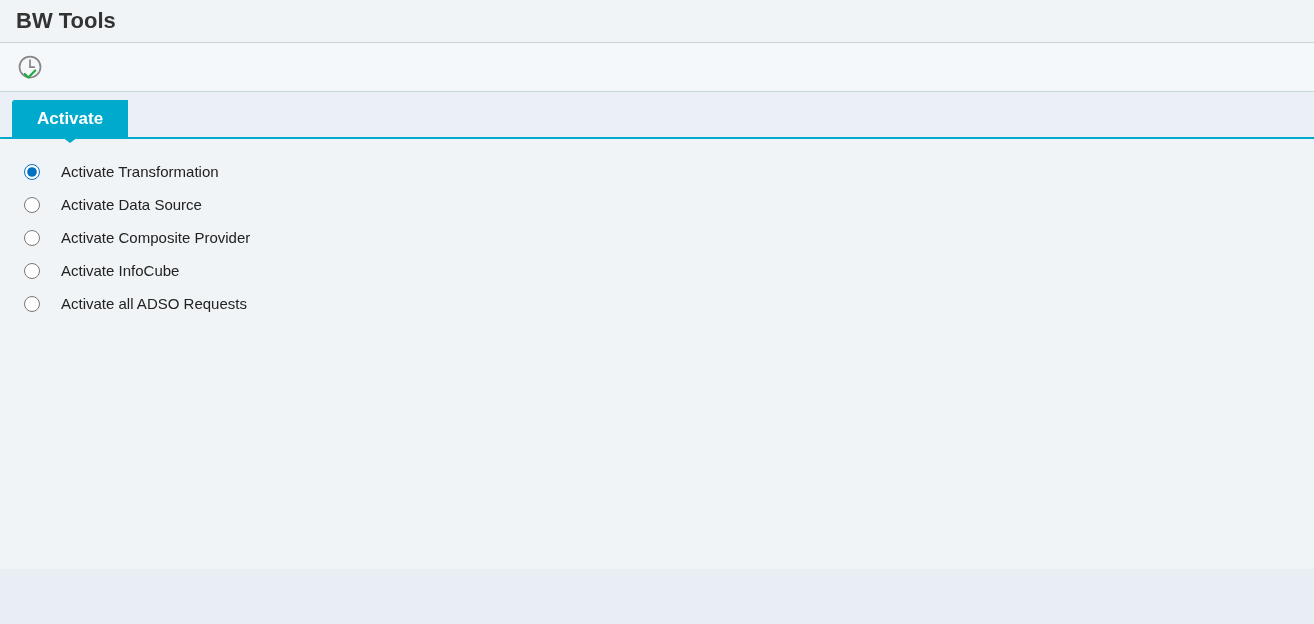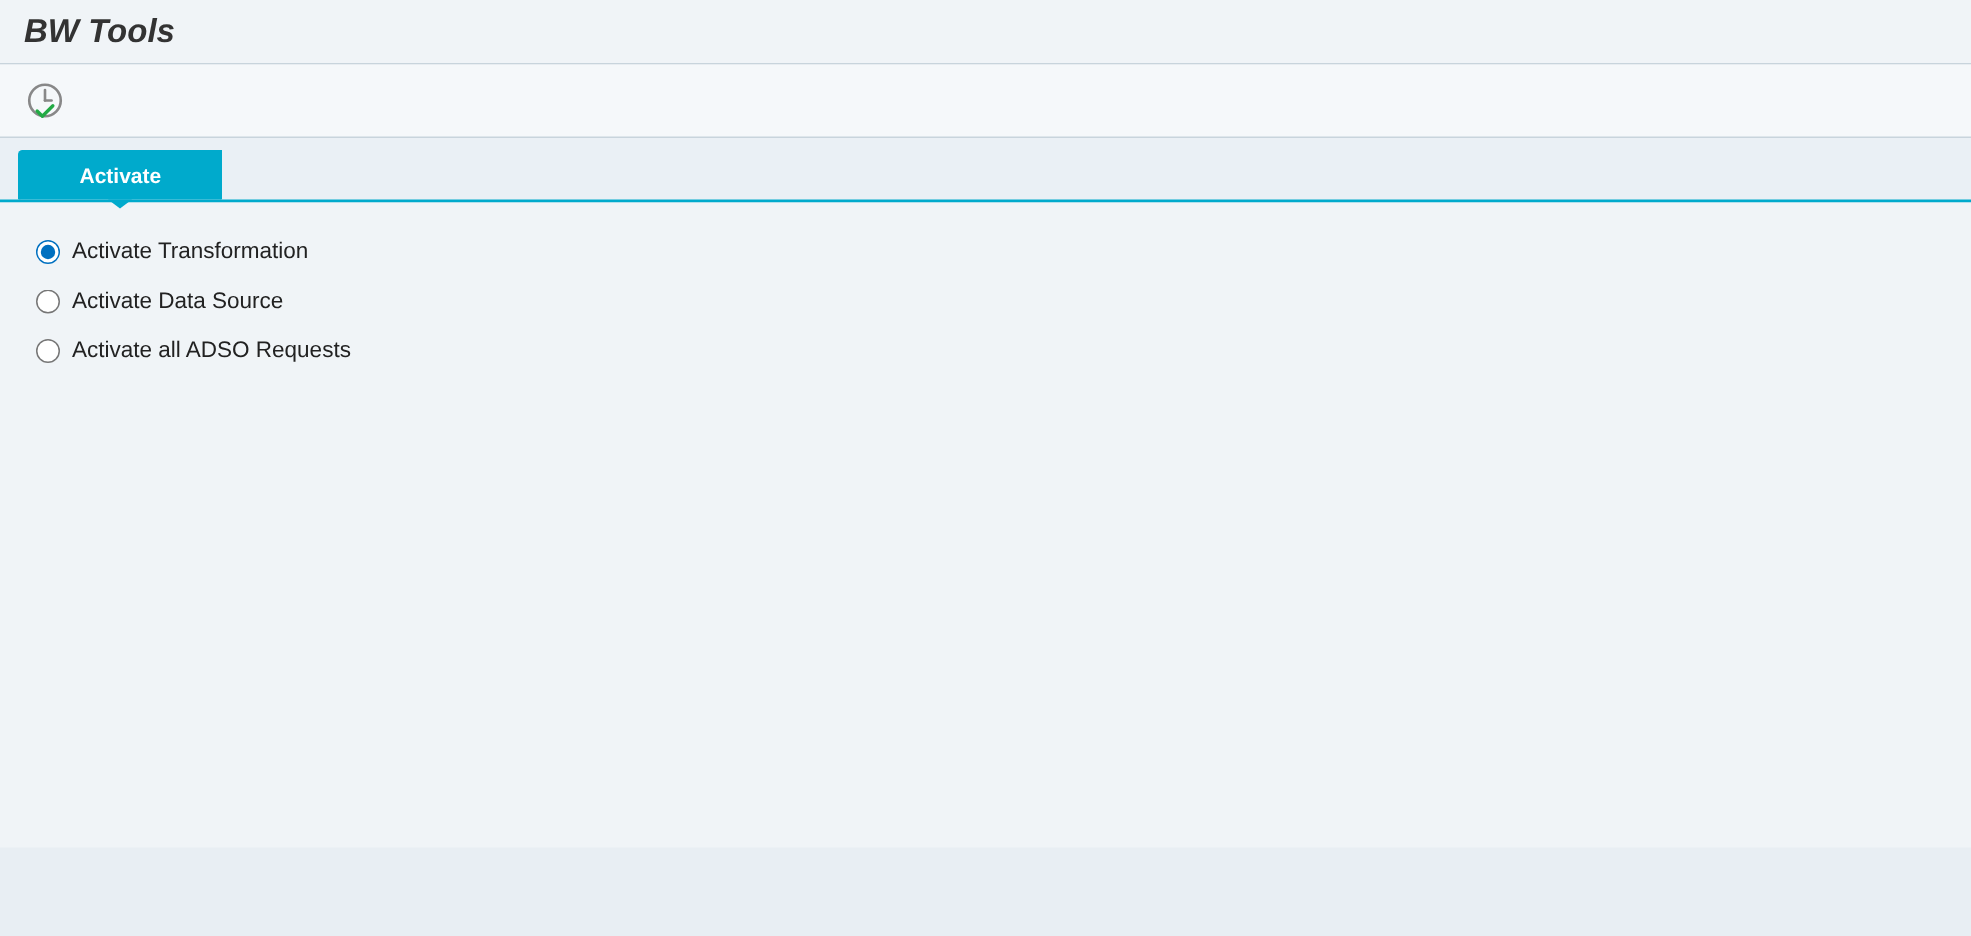--- a/index.html
+++ b/index.html
@@ -17,21 +17,20 @@
 
     .title-bar {
       background-color: #f0f4f7;
       border-bottom: 1px solid #c8d4dc;
       padding: 8px 16px;
     }
 
     .title-bar h1 {
       font-size: 22px;
       font-weight: bold;
-      font-style: italic;
       color: #333;
       font-family: Arial, sans-serif;
     }
 
     .toolbar {
       background-color: #f5f8fa;
       border-bottom: 1px solid #c8d4dc;
       padding: 6px 12px;
       display: flex;
       align-items: center;
@@ -53,22 +52,22 @@
 
     .tabs-container {
       background-color: #eaf0f5;
       padding: 8px 0 0 12px;
       display: flex;
       align-items: flex-end;
       border-bottom: 2px solid #00aacc;
     }
 
     .tab {
-      padding: 8px 40px;
-      font-size: 14px;
+      padding: 8px 24px;
+      font-size: 17px;
       cursor: pointer;
       border: 1px solid #bcc8d0;
       border-bottom: none;
       background-color: #e0e8ed;
       color: #333;
       margin-right: 4px;
       border-right: 1px solid #bcc8d0;
       user-select: none;
     }
 
@@ -105,21 +104,21 @@
 
     .radio-group {
       display: flex;
       flex-direction: column;
       gap: 16px;
     }
 
     .radio-item {
       display: flex;
       align-items: center;
-      gap: 8px;
+      gap: 21px;
       font-size: 15px;
       color: #222;
       cursor: pointer;
     }
 
     .radio-item input[type="radio"] {
       width: 16px;
       height: 16px;
       cursor: pointer;
       accent-color: #0070c0;
@@ -165,21 +164,29 @@
       <input type="radio" name="activate-option" checked="" style="">
       <span class="radio-label">Activate Transformation</span>
     </label>
 
     <label class="radio-item">
       <input type="radio" name="activate-option" style="">
       <span class="radio-label">Activate Data Source</span>
     </label>
 
 
+    <label class="radio-item">
+      <input type="radio" name="activate-option" style="">
+      <span class="radio-label">Activate Composite Provider</span>
+    </label>
 
+    <label class="radio-item">
+      <input type="radio" name="activate-option" style="">
+      <span class="radio-label">Activate InfoCube</span>
+    </label>
 
     <label class="radio-item">
       <input type="radio" name="activate-option" style="">
       <span class="radio-label">Activate all ADSO Requests</span>
     </label>
 
   </div>
 </div>
 
 </body></html>

